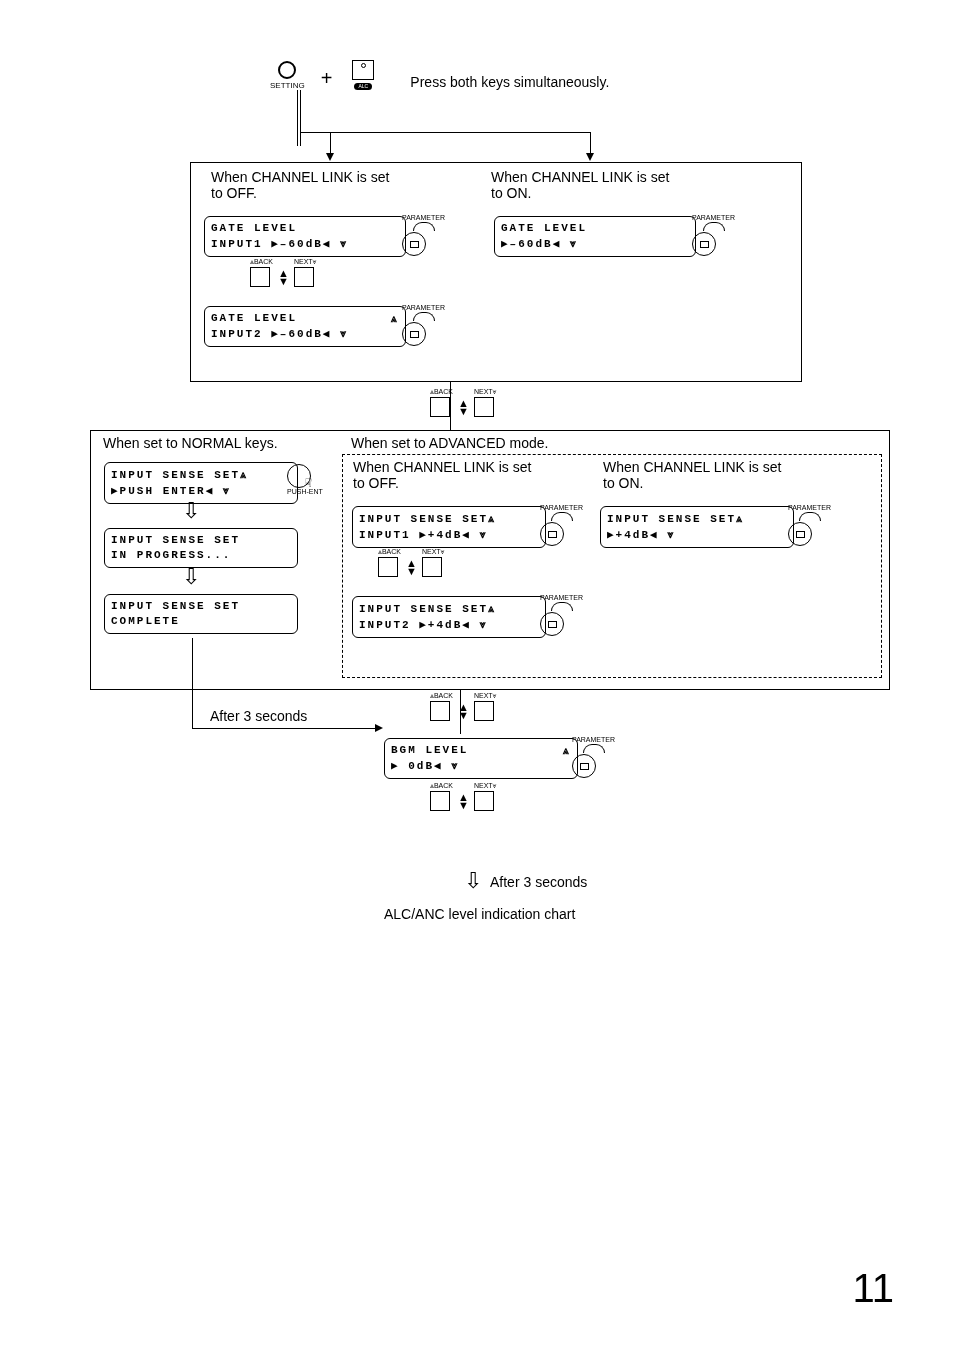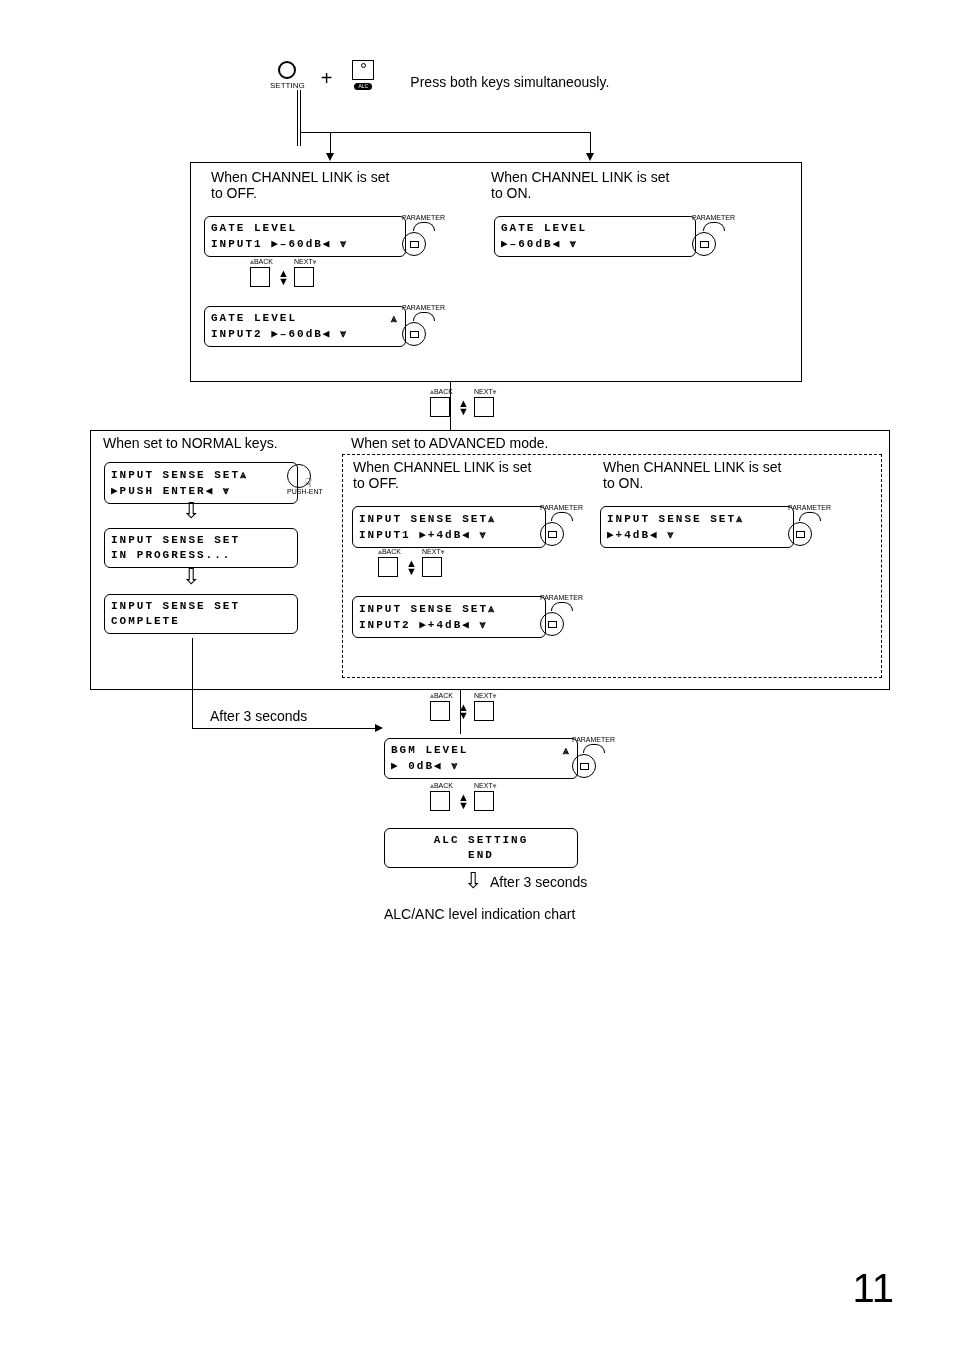--- a/index.html
+++ b/index.html
@@ -265,24 +265,20 @@
      <div class="arrows">
           <span>▲</span>
           <span>▼</span>
         </div>
      <div class="col">
           <div><span>NEXT</span>⩔</div>
           <div class="sq"></div>
         </div>
    </div>
 
-   <div class="lcd" style="left:334px;top:738px;width:180px;text-align:center">
-     <div class="row">ALC SETTING</div>
-     <div class="row">    END</div>
-   </div>
    <div class="hollow-d" style="left:414px;top:782px">⇩</div>
    <div class="label-txt" style="left:440px;top:784px">After 3 seconds</div>
 
    <div class="label-txt" style="left:334px;top:816px">ALC/ANC level indication chart</div>
 
  </div>
 
  <div class="page-num">11</div>
 </div>
 

